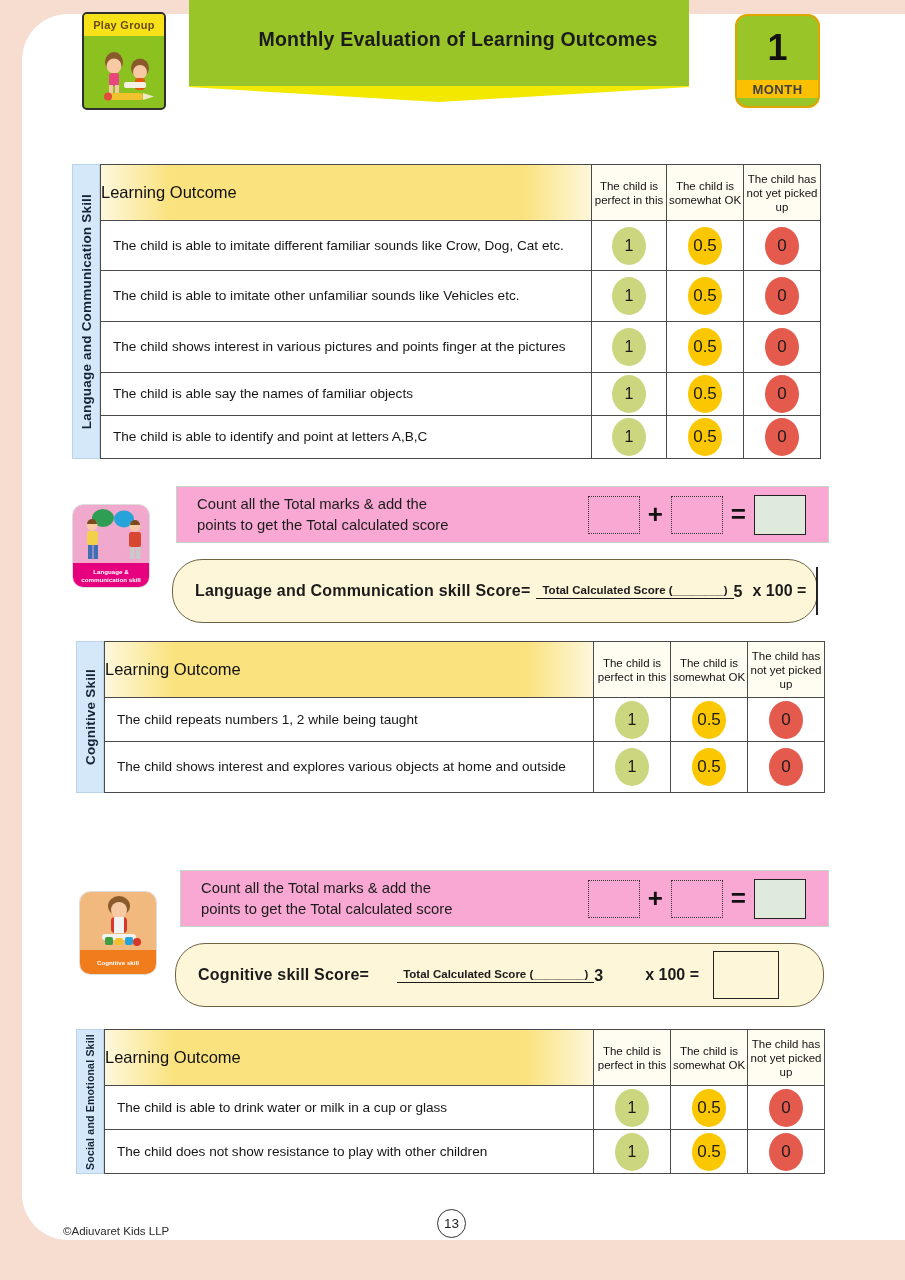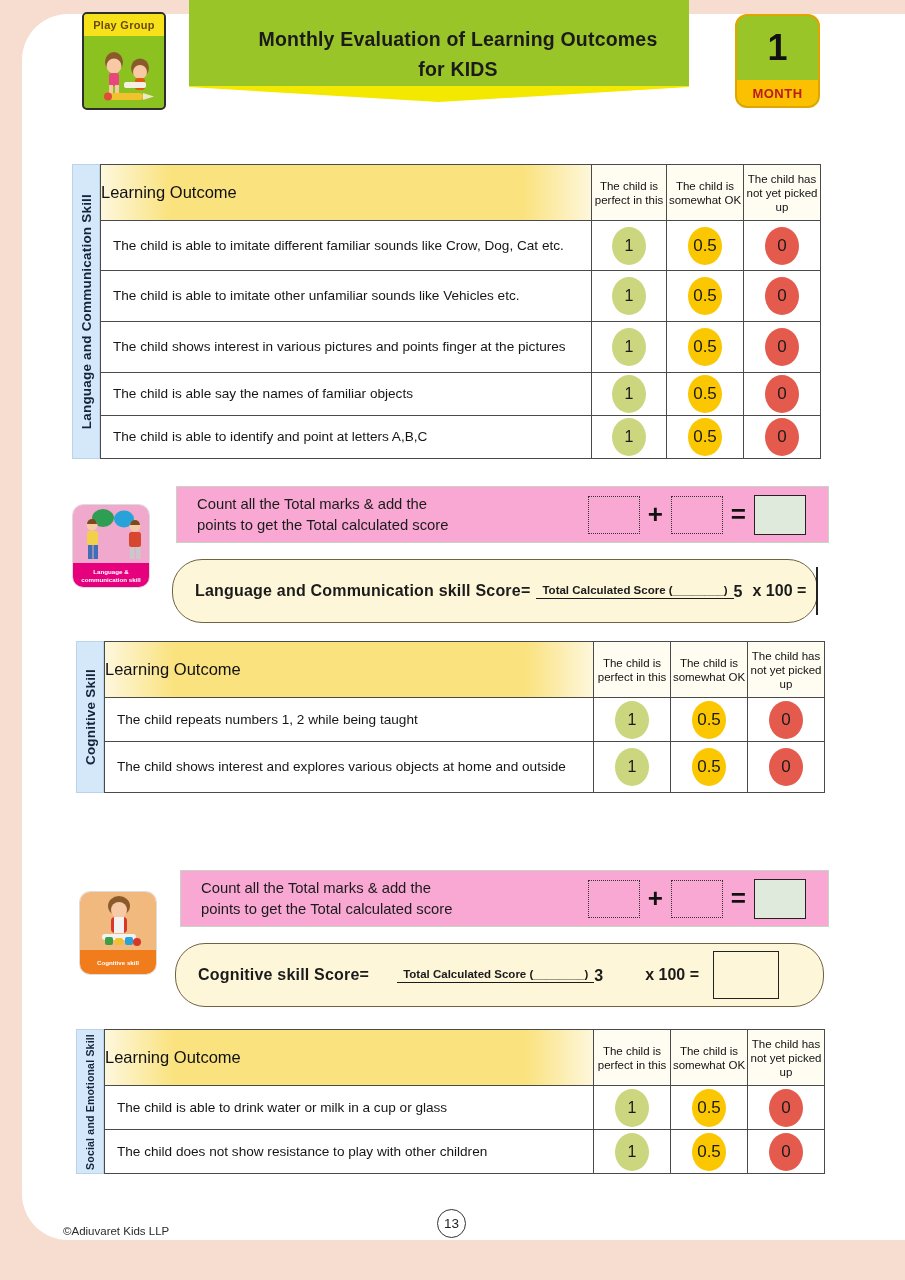--- a/index.html
+++ b/index.html
@@ -74,23 +74,23 @@
     border-radius: 12px;
     overflow: hidden;
     background: #9ac528;
     z-index: 5;
   }
   .month-num {
     height: 64px; display: flex; align-items: center; justify-content: center;
     font-size: 36px; font-weight: bold; color: #111;
   }
   .month-word {
-    height: 26px; background: #fbc000;
+    height: 18px; background: #fbc000;
     display: flex; align-items: center; justify-content: center;
-    font-size: 13px; font-weight: bold; color: #b91c1c; letter-spacing: .5px;
+    font-size: 13px; font-weight: bold; color: #404040; letter-spacing: .5px;
   }
 
   
   .section { position: absolute; display: flex; }
   .side-label {
     width: 28px;
     background: #d4e8f9;
     border: 1px solid #b9d4ea;
     display: flex; align-items: center; justify-content: center;
   }
@@ -218,21 +218,20 @@
         <polygon points="59,57 70,60.5 59,64" fill="#f0e6c8"></polygon>
         <circle cx="24" cy="60.5" r="4" fill="#e24b3a"></circle>
       </svg>
     </div>
   </div>
 
   <div class="header-ribbon"></div>
   <div class="header-banner"></div>
   <div class="header-title">
     <div>Monthly Evaluation of Learning Outcomes</div>
-    <div>for KIDS</div>
   </div>
 
   <div class="month-badge">
     <div class="month-num">1</div>
     <div class="month-word">MONTH</div>
   </div>
 
   <div class="section" style="left:72px; top:164px;">
     <div class="side-label">
       <span>Language and Communication Skill</span>

